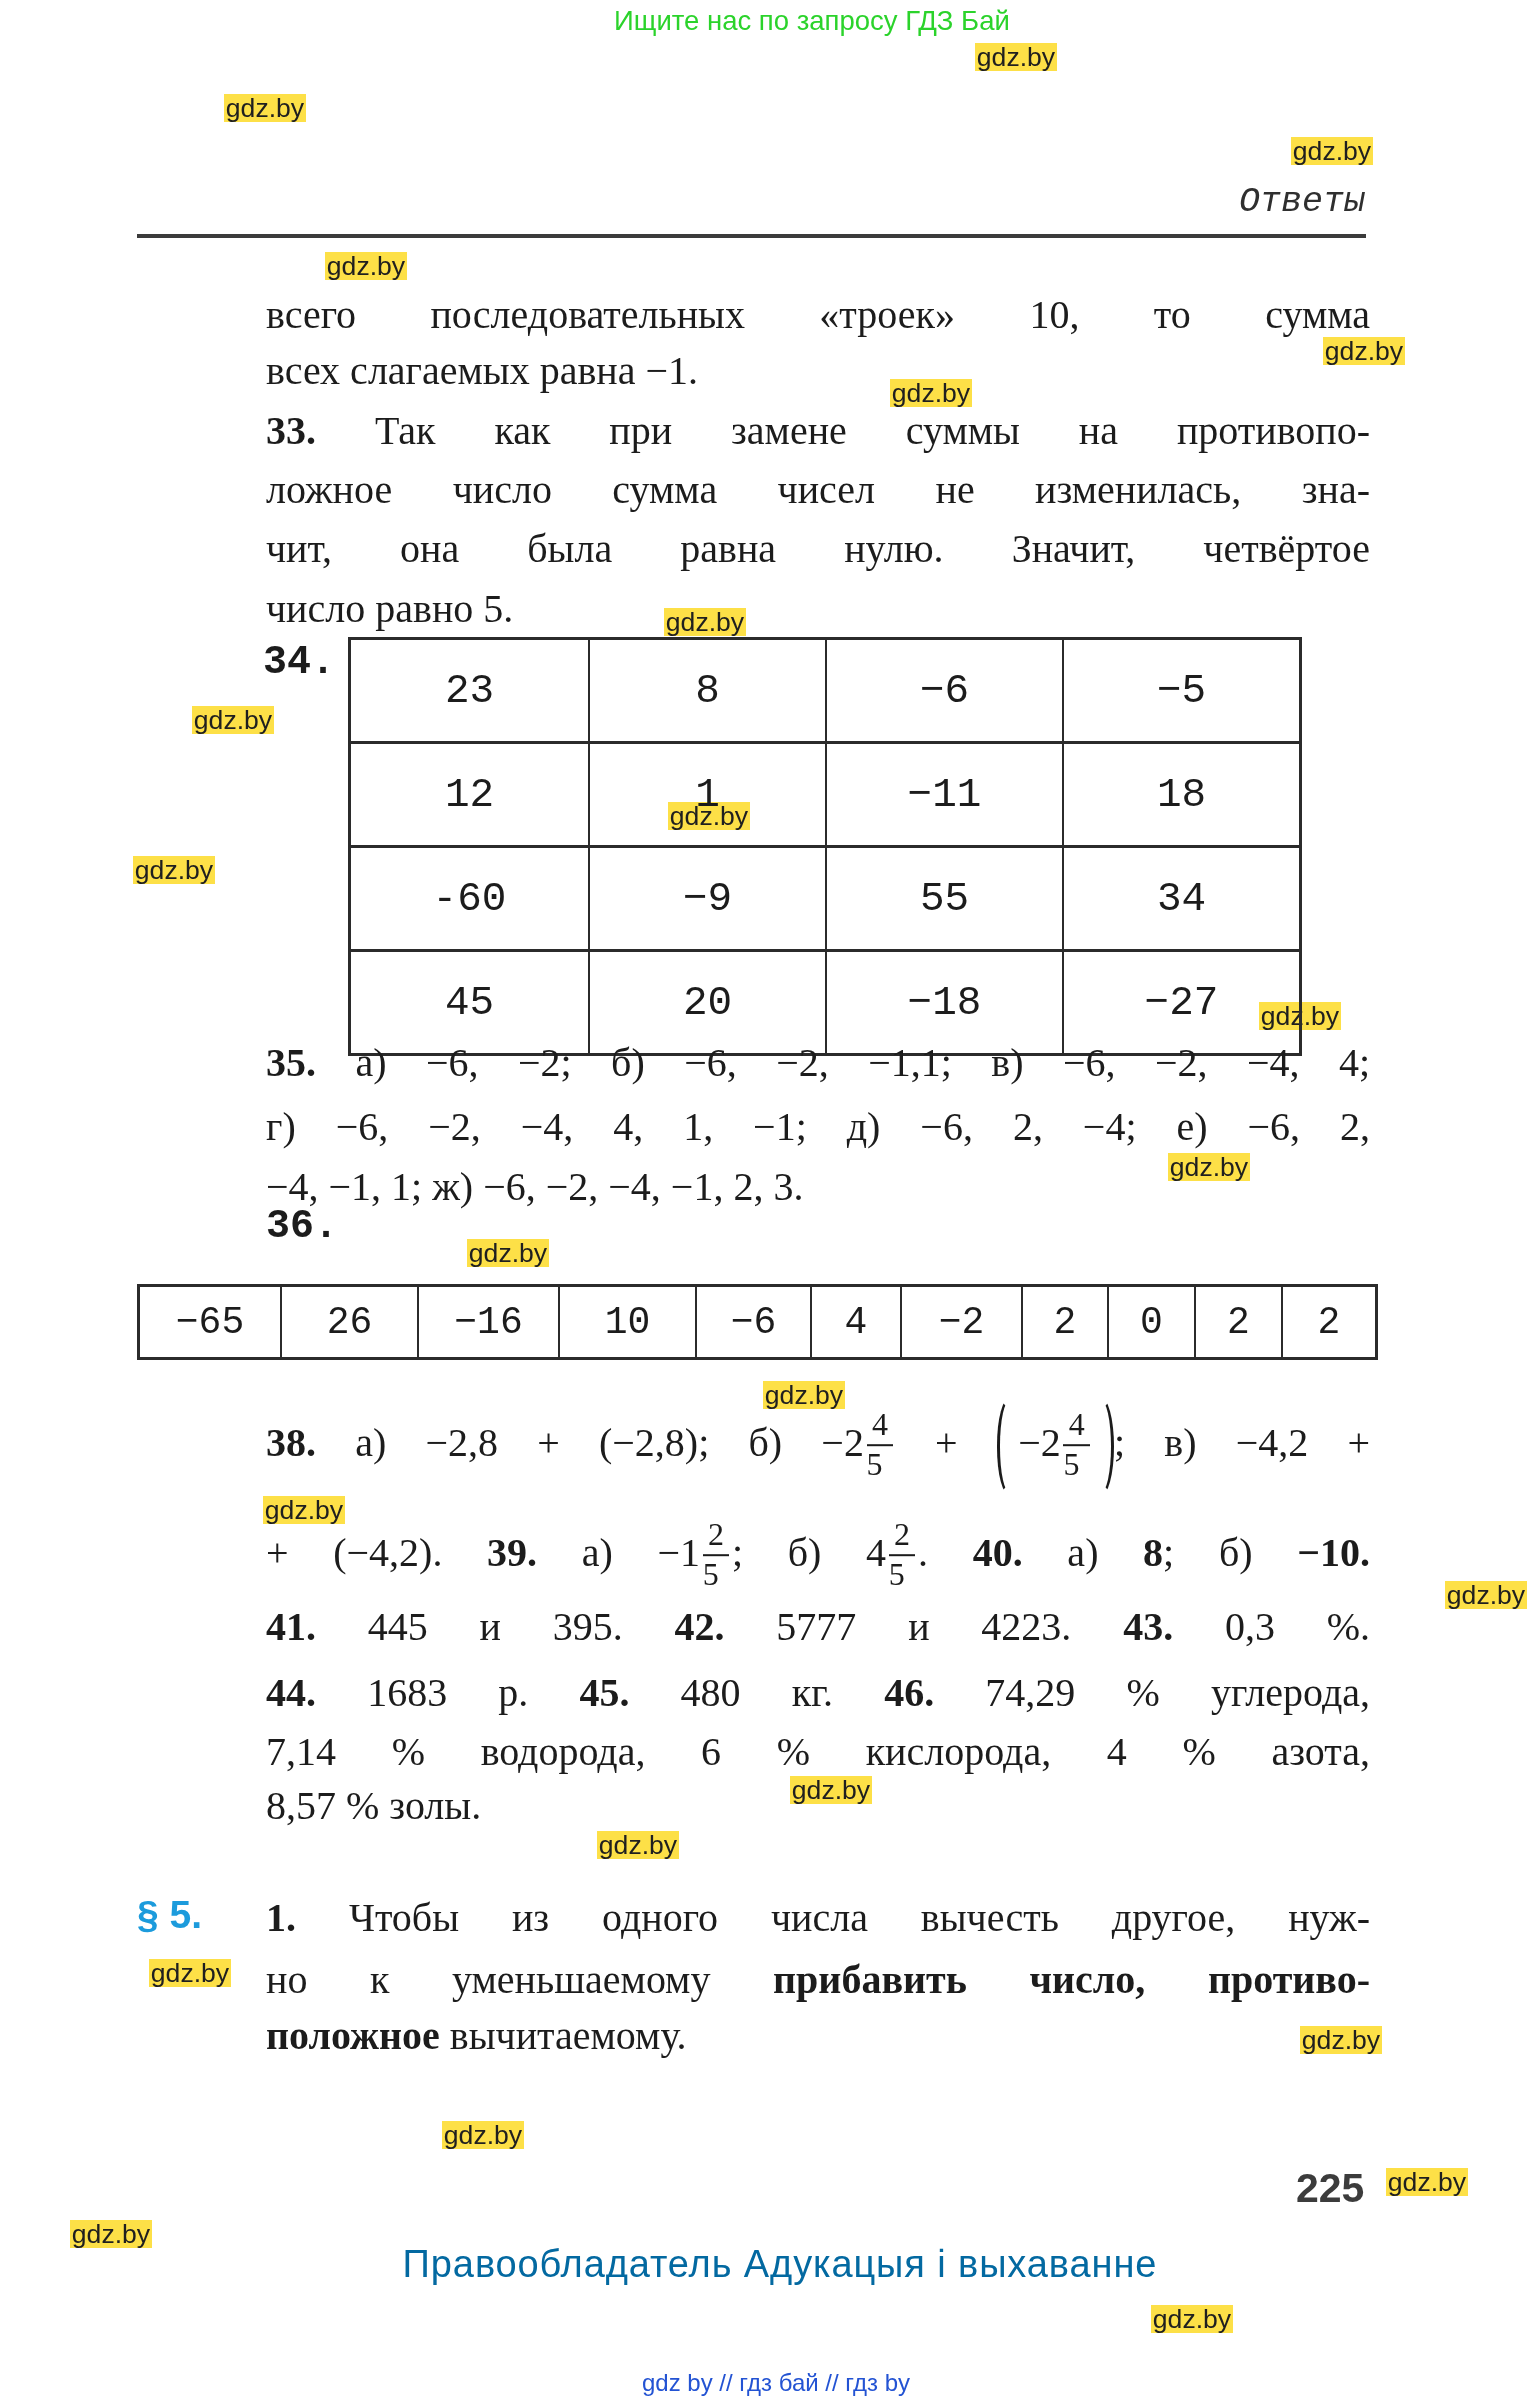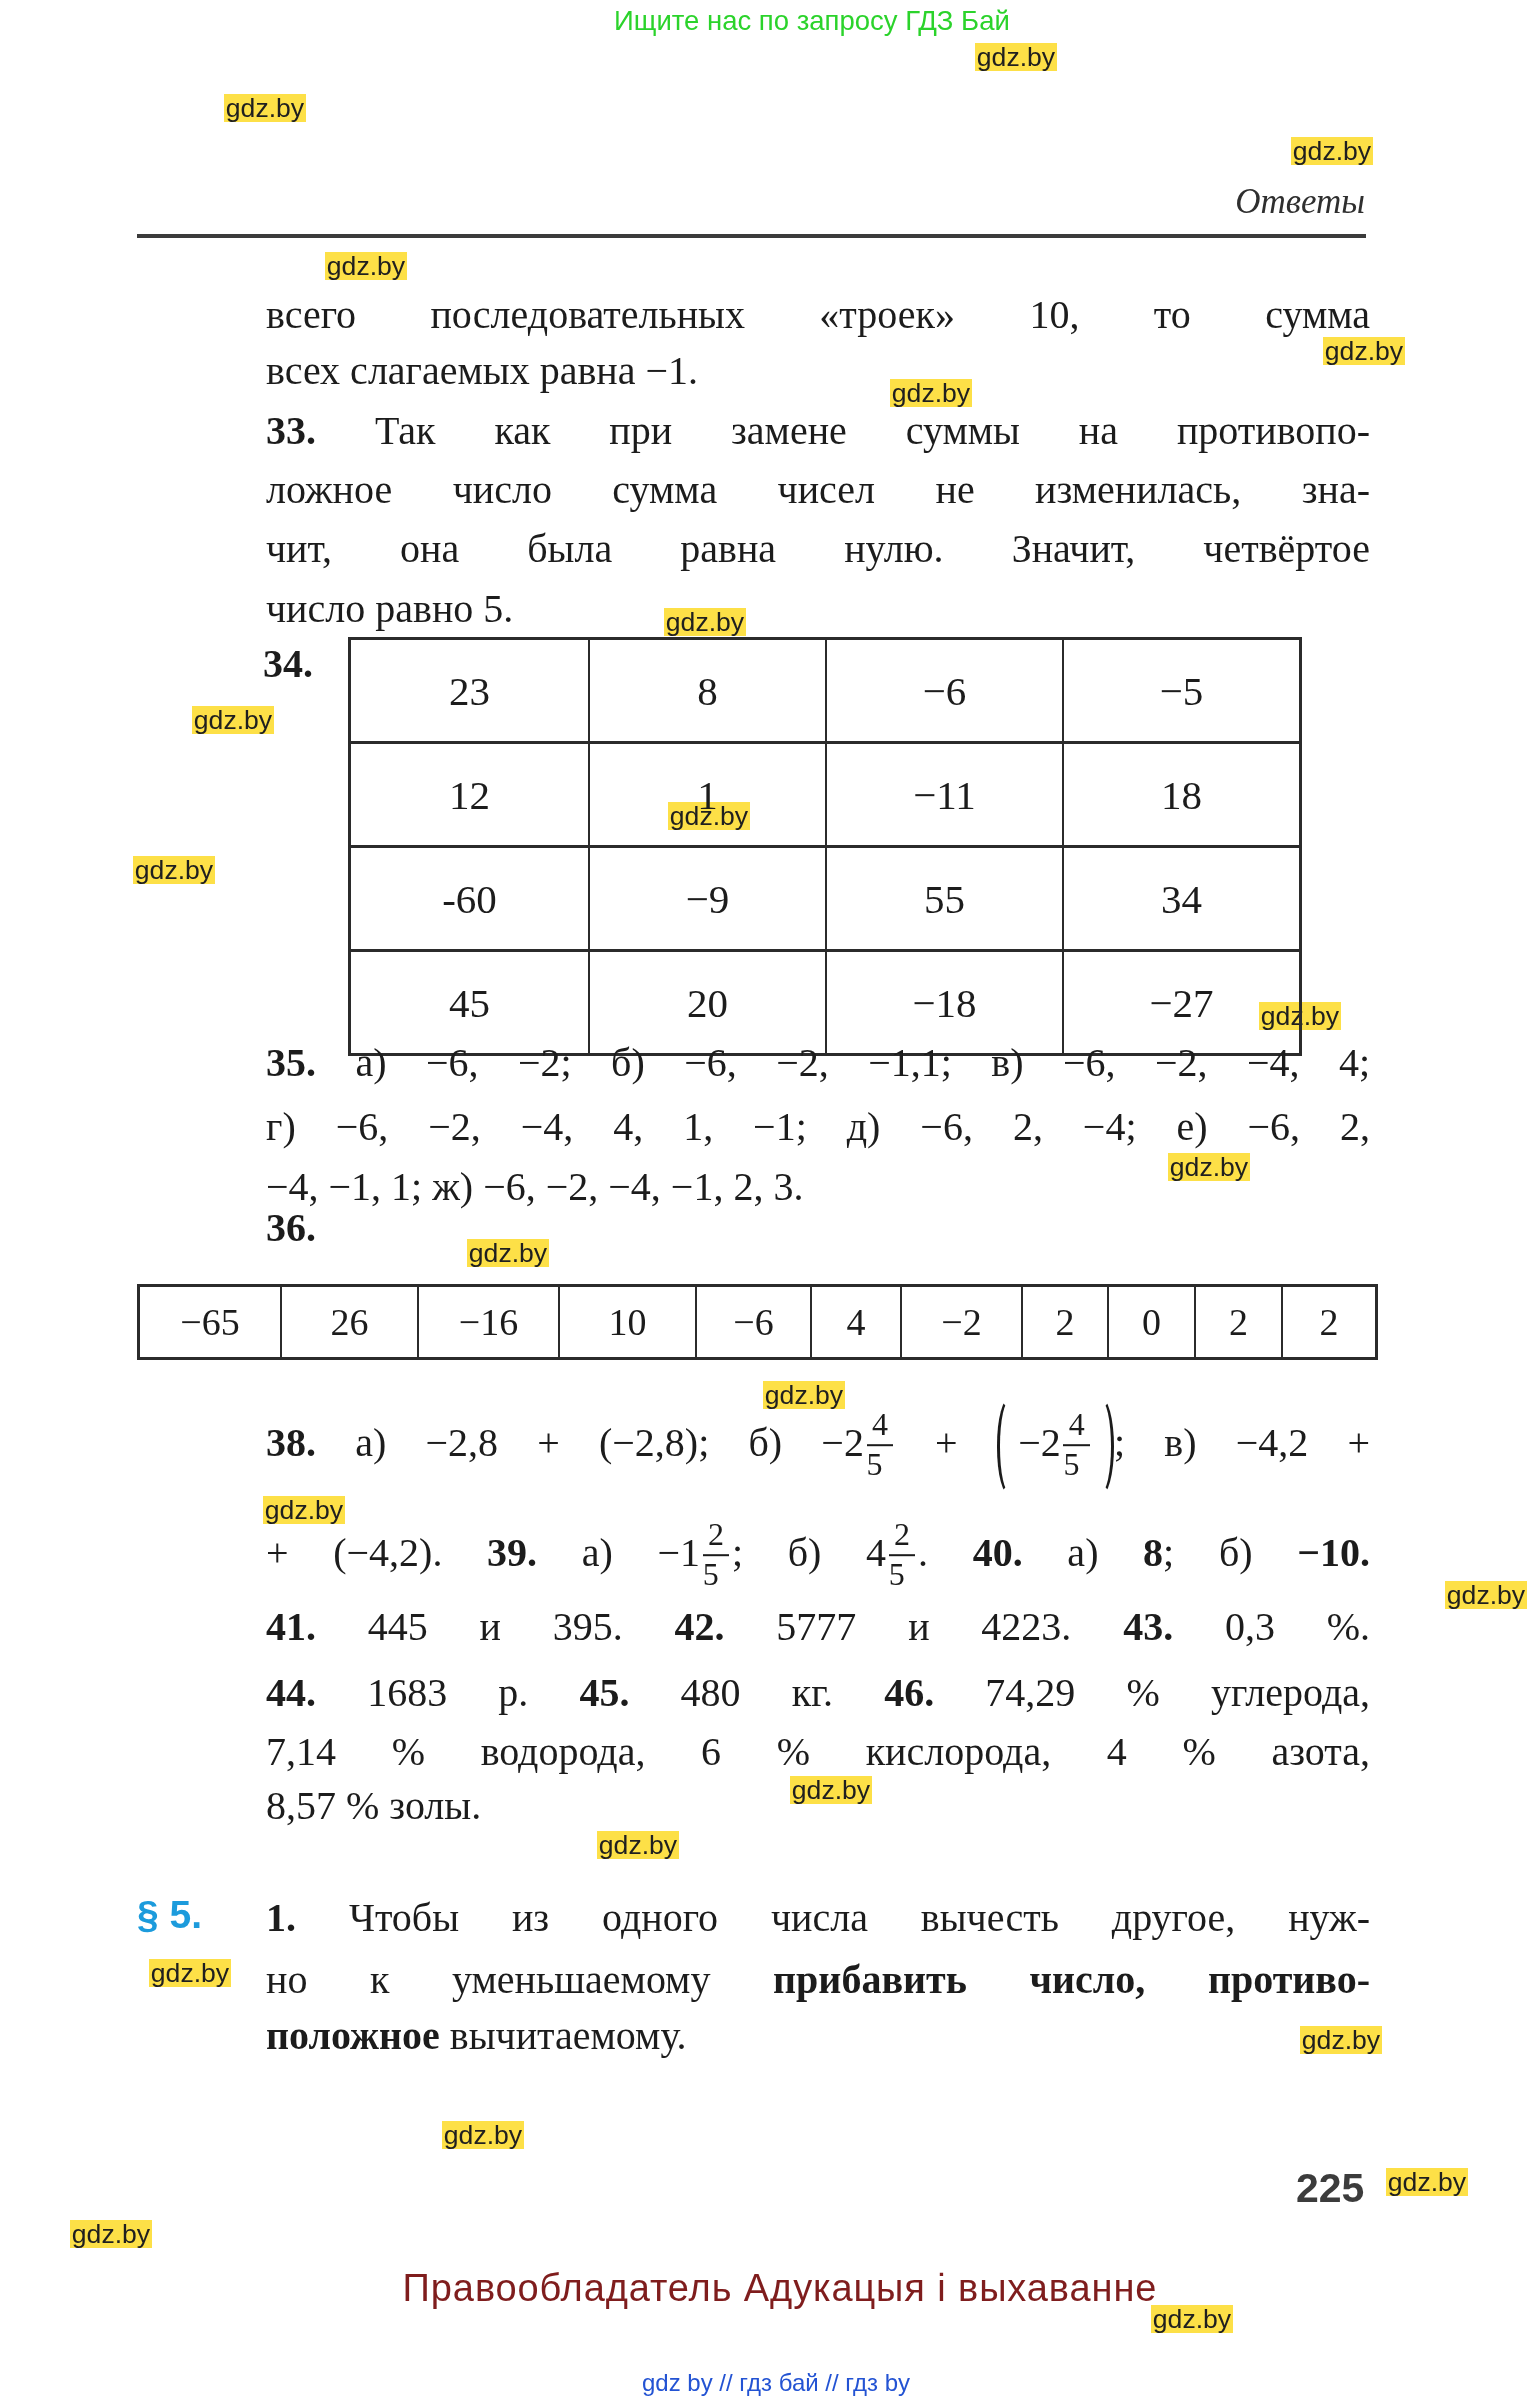--- a/index.html
+++ b/index.html
@@ -1,18 +1,18 @@
 <!DOCTYPE html>
 <html style="font-size:14px"><head>
 <meta charset="utf-8">
 <style>
   html,body{margin:0;padding:0;background:#888;}
   #page{position:relative;width:1539px;height:2401px;background:#ffffff;overflow:hidden;
         font-family:"Liberation Serif","DejaVu Serif",serif;color:#1c1c1c;}
-  .abs{position:absolute;}
+  .abs{position:absolute;font-family:Liberation Mono, monospace;}
   
   #banner{top:5.3px;left:614px;font-family:"Liberation Sans",sans-serif;font-size:27.5px;white-space:nowrap;}
   
   .wm{position:absolute;font-family:"Liberation Sans",sans-serif;font-size:26.6px;color:#1f1f1f;
       background:#fde047;white-space:nowrap;line-height:1;padding:0.9px 1.8px;}
   
   #otvety{top:182px;left:1099px;width:266px;text-align:right;font-style:italic;font-size:35px;color:#2f2f2f;}
   #rule{top:234px;left:137px;width:1229px;height:4.4px;background:#3b3b3b;}
   
   .line{position:absolute;left:266px;width:1104px;font-size:40px;line-height:59px;white-space:nowrap;}
@@ -137,17 +137,17 @@
   <div class="line j" style="top:1663px"><span class="b">44.</span><span> 1683 р. </span><span class="b">45.</span><span> 480 кг. </span><span class="b">46.</span><span> 74,29 % углерода,</span></div>
   <div class="line j" style="top:1722px"><span>7,14 % водорода, 6 % кислорода, 4 % азота,</span></div>
   <div class="line" style="top:1776px"><span>8,57 % золы.</span></div>
 
   <div id="smark" class="abs" style="color: rgb(28, 155, 220);">§ 5.</div>
   <div class="line j" style="top:1888px"><span class="b">1.</span><span> Чтобы из одного числа вычесть другое, нуж-</span></div>
   <div class="line j" style="top:1950px"><span>но к уменьшаемому </span><span class="b">прибавить число, противо-</span></div>
   <div class="line" style="top:2006px"><span class="b">положное </span><span>вычитаемому.</span></div>
 
   <div id="pnum" class="abs">225</div>
-  <div id="pink" class="abs" style="color: #7f1d1d; margin-top: 24px;">Правообладатель Адукацыя і выхаванне</div>
+  <div id="pink" class="abs" style="color: #0369a1;">Правообладатель Адукацыя і выхаванне</div>
   <div id="flinks" class="abs" style="color: rgb(35, 83, 211);">gdz by  //  гдз бай  //  гдз by</div>
 
 </div>
 
 
 </body></html>

